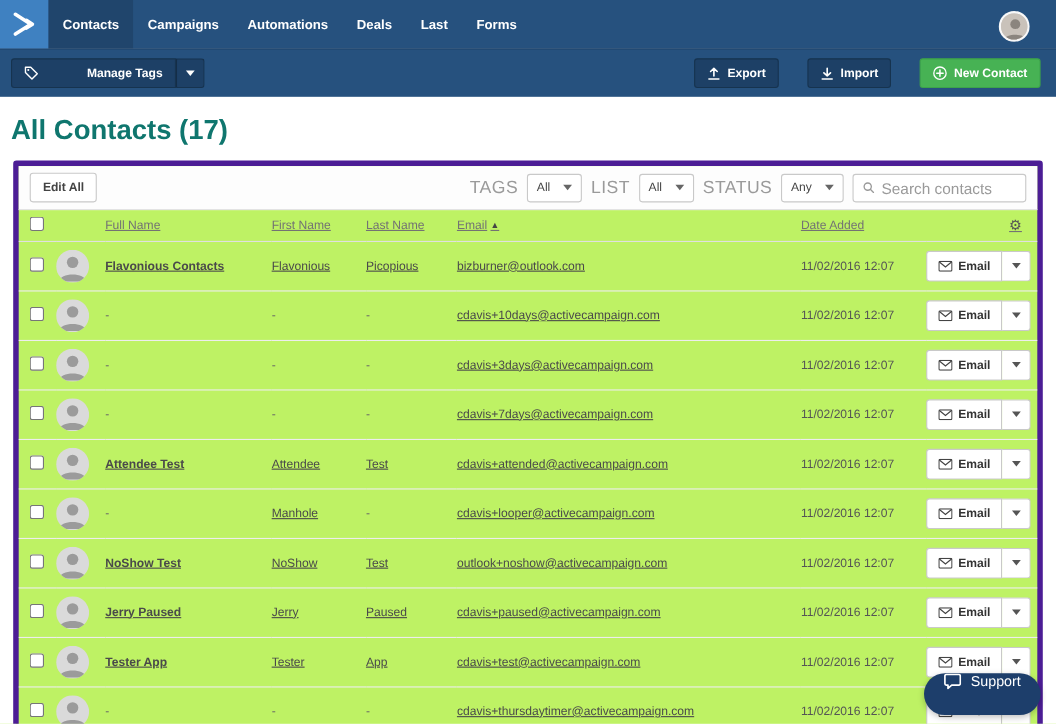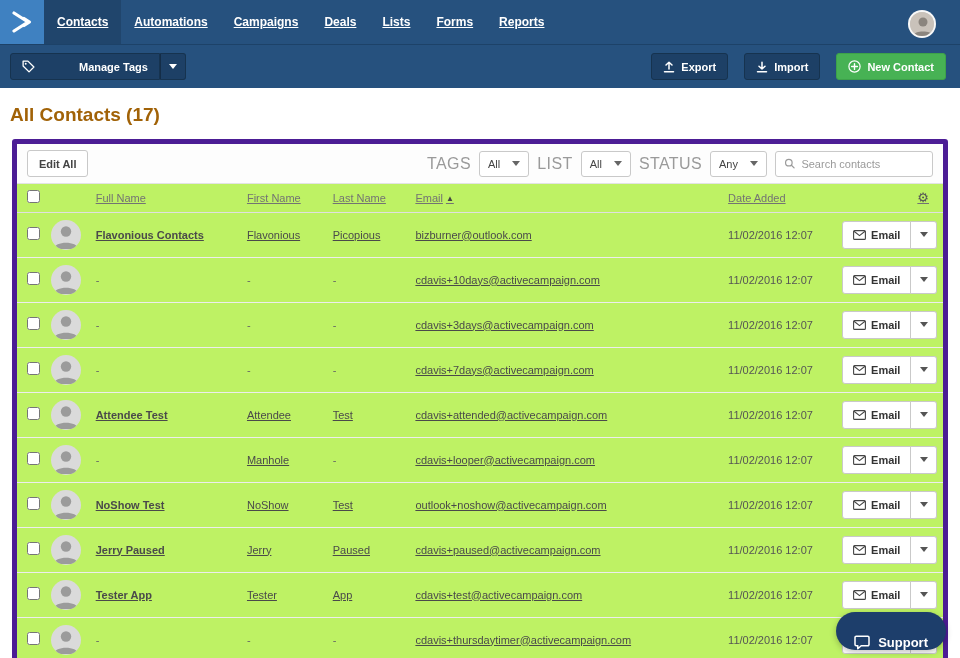--- a/index.html
+++ b/index.html
@@ -1,51 +1,51 @@
 <!DOCTYPE html>
 <html><head>
 <meta charset="utf-8">
 <style>
   * { margin:0; padding:0; box-sizing:border-box; }
   html, body { width:960px; height:658px; }
   body { font-family:"Liberation Sans", sans-serif; background:#fff; position:relative; overflow:hidden; }
 
   
-  .navbar { height:44px; background:#26517e; display:flex; align-items:center; color:#fff;text-decoration:underline; }
+  .navbar { height:44px; background:#26517e; display:flex; align-items:center; color:#fff; }
   .logo-tile { width:44px; height:44px; background:#3f81c1; display:flex; align-items:center; justify-content:center; cursor:pointer; flex:0 0 auto; }
   .nav-items { display:flex; height:100%; }
   .nav-item { line-height:44px; padding:0 13px; font-size:12px; font-weight:700; cursor:pointer; white-space:nowrap; }
   .nav-item.active { background:rgba(0,0,0,0.14); }
   .nav-right { margin-left:auto; display:flex; align-items:center; gap:16px; padding-right:16px;flex-direction:column; }
   .nav-search { display:flex; cursor:pointer; }
   .nav-avatar { width:28px; height:28px; border-radius:50%; overflow:hidden; border:2px solid rgba(255,255,255,0.85); cursor:pointer; background:#cfcfcf; flex:0 0 auto; }
   .nav-user { display:flex; align-items:center; gap:6px; font-size:12px; font-weight:700; cursor:pointer; }
   .caret { width:0; height:0; border-left:4px solid transparent; border-right:4px solid transparent; border-top:5px solid currentColor; display:inline-block; }
 
   
   .actionbar { height:44px; background:#26517e; border-top:1px solid #1d4268; display:flex; align-items:center; padding:0 10px; }
   .btn { display:inline-flex; align-items:center; gap:6px; height:27px; padding:0 11px; border-radius:3px; font-size:11px; font-weight:700; cursor:pointer; border:1px solid transparent; font-family:inherit; }
   .btn-dark { background:#1d4066; border-color:#16334f; color:#fff; }
   .btn-green { background:#47b254; border-color:#3da24a; color:#fff; }
   .split { display:inline-flex; }
   .split .main { border-top-right-radius:0; border-bottom-right-radius:0;gap:44px; }
   .split .caret-btn { width:26px; justify-content:center; padding:0; border-top-left-radius:0; border-bottom-left-radius:0; border-left:1px solid #142d47; }
-  .actionbar-right { margin-left:auto; display:flex; gap:16px; padding-right:4px; }
+  .actionbar-right { margin-left:auto; display:flex; gap:26px; padding-right:4px; }
 
   
-  .page-title { font-size:19px; font-weight:700; color:#a16207; margin:16px 0 13px 10px; }
+  .page-title { font-size:25px; font-weight:700; color:#0f766e; margin:16px 0 13px 10px; }
   .panel { margin:0 12px; border:5px solid #4c1d95; border-radius:3px; background:#bef264; }
   .toolbar { display:flex; align-items:center; padding:6px 10px; border-bottom:1px solid #e3e3e3; background:#fdfdfd; }
   .btn-light { background:#fff; border:1px solid #c9c9c9; color:#444; }
   .filters { margin-left:auto; display:flex; align-items:center; gap:8px; }
   .filter-label { font-size:16px; color:#9a9a9a; letter-spacing:0.4px; }
   .select { display:inline-flex; align-items:center; gap:12px; height:26px; border:1px solid #c9c9c9; border-radius:3px; background:#fff; padding:0 8px; font-size:11px; color:#444; cursor:pointer; }
   .select .caret { color:#666; }
   .searchbox { display:flex; align-items:center; gap:6px; height:26px; width:158px; border:1px solid #c9c9c9; border-radius:3px; background:#fff; padding:0 8px; color:#9a9a9a; }
-  .searchbox input { border:none; outline:none; width:100%; font-size:11px; font-family:inherit; color:#444; background:transparent; }
+  .searchbox input { border:none; outline:none; width:100%; font-size:14px; font-family:inherit; color:#444; background:transparent; }
   .searchbox input::placeholder { color:#9a9a9a; }
 
   
   table { width:100%; border-collapse:collapse; table-layout:fixed; font-size:11px; }
   col.c-check{width:34px} col.c-avatar{width:44px} col.c-full{width:150px} col.c-first{width:85px}
   col.c-last{width:82px} col.c-email{width:310px} col.c-date{width:113px} col.c-actions{width:100px}
   thead th { text-align:left; font-weight:400; color:#737373; height:28px; border-bottom:1px solid #e0e0e0; padding:0;text-decoration:underline; }
   th.c-check, td.c-check { padding-left:10px; }
   tbody td { height:45px; border-bottom:1px solid #ededed; padding:0; vertical-align:middle; }
   .avatar { width:30px; height:30px; border-radius:50%; overflow:hidden; display:inline-block; vertical-align:middle; cursor:pointer; }
@@ -56,40 +56,39 @@
   td.c-actions { text-align:right; padding-right:10px; }
   th.c-actions { text-align:right; padding-right:14px; }
   .btn-group { display:inline-flex; }
   .btn-email { display:inline-flex; align-items:center; gap:5px; height:28px; padding:0 10px; background:#fff; border:1px solid #c9c9c9; border-radius:3px 0 0 3px; font-size:11px; font-weight:700; color:#333; cursor:pointer; font-family:inherit; }
   .btn-caret-sm { width:26px; height:28px; background:#fff; border:1px solid #c9c9c9; border-left:none; border-radius:0 3px 3px 0; display:inline-flex; align-items:center; justify-content:center; color:#555; cursor:pointer; }
   .gear { font-size:13px; color:#555; cursor:pointer; }
   .sort-arrow { font-size:8px; color:#444; margin-left:3px; vertical-align:1px; }
   input[type=checkbox]{ width:13px; height:13px; cursor:pointer; }
 
   
-  .support-btn { position:absolute; right:14px; bottom:8px; background:#1d3e6b; color:#fff; height:38px; border-radius:19px; display:flex; align-items:flex-end; gap:8px; padding:0 18px; font-size:13px; font-weight:700; cursor:pointer; box-shadow:0 2px 6px rgba(0,0,0,0.25); }
+  .support-btn { position:absolute; right:14px; bottom:8px; background:#1d3e6b; color:#fff; height:38px; border-radius:19px; display:flex; align-items:flex-start; gap:8px; padding:0 18px; font-size:13px; font-weight:400; cursor:pointer; box-shadow:0 2px 6px rgba(0,0,0,0.25); }
 </style>
 </head>
 <body>
 
 <header class="navbar">
   <div class="logo-tile">
     <svg width="26" height="22" viewBox="0 0 26 22">
       <path d="M5 2 L19 11 L5 20" fill="none" stroke="#fff" stroke-width="3.2" stroke-linecap="round" stroke-linejoin="round"></path>
       <path d="M15 7.5 L20.5 11 L15 14.5" fill="none" stroke="#fff" stroke-width="3.2" stroke-linecap="round" stroke-linejoin="round"></path>
     </svg>
   </div>
   <nav class="nav-items">
     <div class="nav-item active">Contacts</div>
+    <div class="nav-item">Campaigns</div>
     <div class="nav-item">Automations</div>
-    <div class="nav-item">Campaigns</div>
     <div class="nav-item">Deals</div>
-    <div class="nav-item">Lists</div>
+    <div class="nav-item">Last</div>
     <div class="nav-item">Forms</div>
-    <div class="nav-item">Reports</div>
   </nav>
   <div class="nav-right">
     <span class="nav-search">
       <svg width="17" height="17" viewBox="0 0 16 16">
           <circle cx="6.8" cy="6.8" r="4.6" fill="none" stroke="#fff" stroke-width="1.7"></circle>
           <path d="M10.4 10.4 L14.2 14.2" stroke="#fff" stroke-width="1.7" stroke-linecap="round"></path>
         </svg>
     </span>
     <span class="nav-avatar">
       <svg viewBox="0 0 30 30" width="26" height="26">

